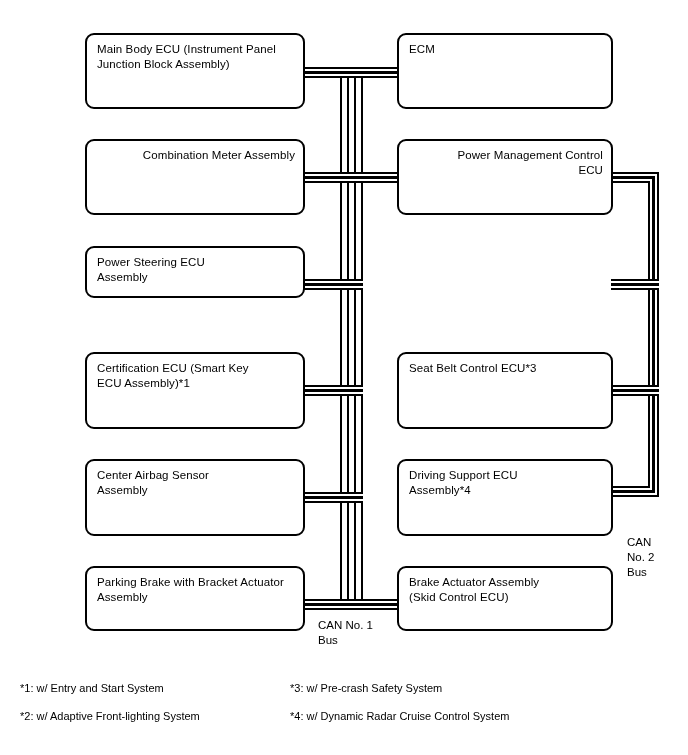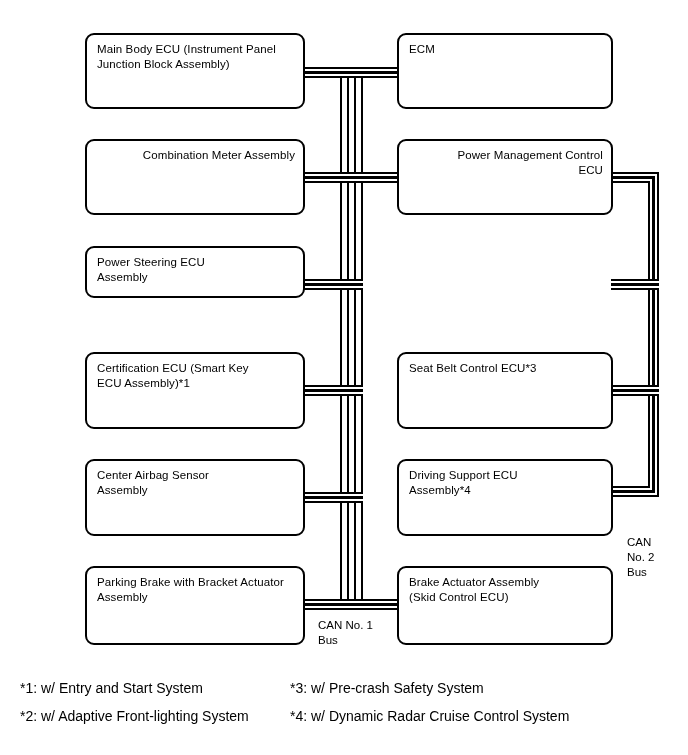--- a/index.html
+++ b/index.html
@@ -27,32 +27,32 @@
     white-space:pre-line;
     letter-spacing:0.1px;
   }
   .col-left{left:85px;width:220px;}
   .col-right{left:397px;width:216px;}
   .row1{top:33px;height:76px;}
   .row2{top:139px;height:76px;text-align:right;}
   .row3{top:246px;height:52px;}
   .row4{top:352px;height:77px;}
   .row5{top:459px;height:77px;}
-  .row6{top:566px;height:79px;}
+  .row6{top:566px;height:65px;}
   .bus-label{
     position:absolute;
     font-size:11.5px;
     line-height:15px;
     white-space:pre-line;
   }
   #can1-label{left:318px;top:618px;}
   #can2-label{left:627px;top:511px;margin-top:24px;}
   .footnote{
     position:absolute;
-    font-size:14px;
+    font-size:11px;
     line-height:14px;
     white-space:nowrap;
   }
   #footnote-1{left:20px;top:681px;}
   #footnote-2{left:20px;top:709px;text-align:center;}
   #footnote-3{left:290px;top:681px;}
   #footnote-4{left:290px;top:709px;}
 </style>
 </head>
 <body>

